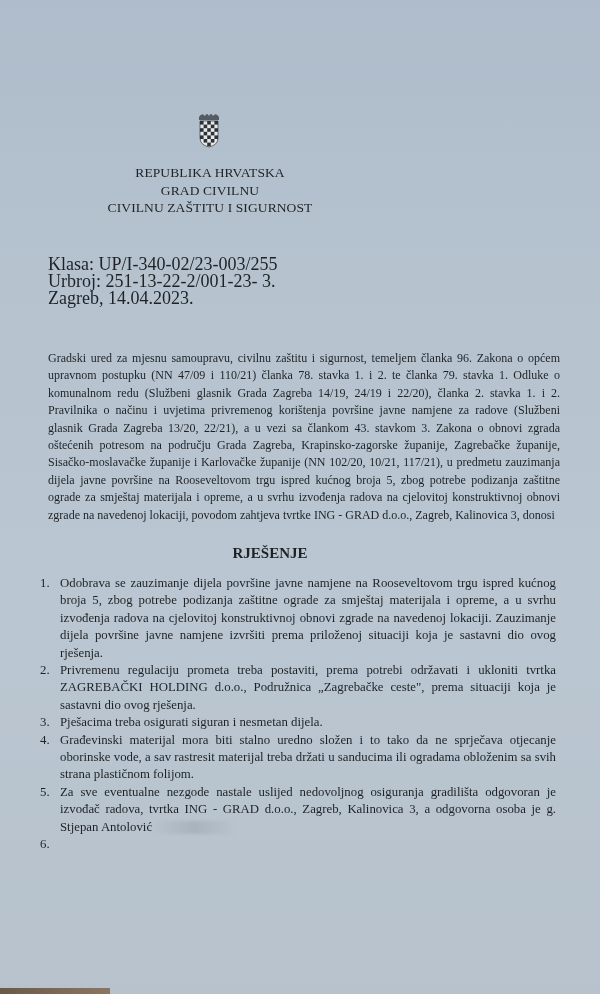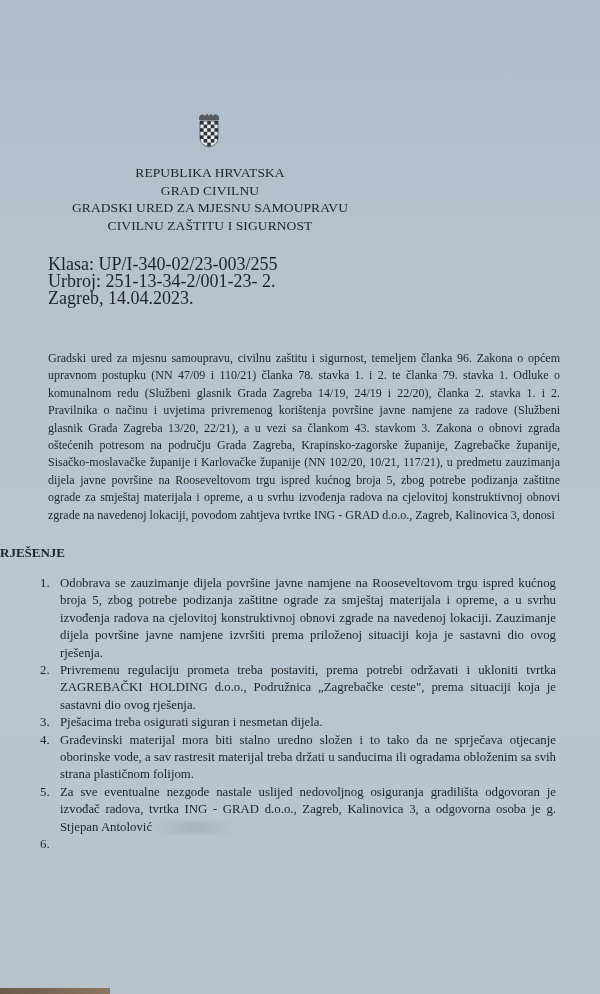--- a/index.html
+++ b/index.html
@@ -19,21 +19,21 @@
   }
   .meta {
     position: absolute; left: 48px; top: 256px; font-size: 18px; line-height: 17px;
   }
   .intro {
     position: absolute; left: 48px; top: 338px; width: 512px;
     font-size: 12px; line-height: 17.4px; text-align: justify;
   }
   .title {
     position: absolute; left: 0; width: 540px; top: 545px;
-    text-align: left; font-weight: bold; font-size: 13px;
+    text-align: center; font-weight: bold; font-size: 15px;
   }
   ol.items {
     position: absolute; left: 36px; top: 575px; width: 520px; margin: 0; padding: 0;
     list-style: none; font-size: 12.8px; line-height: 17.4px;
   }
   ol.items li { position: relative; padding-left: 24px; text-align: justify; }
   .num { position: absolute; left: 4px; top: 0; }
   .redact {
     display: inline-block; width: 78px; height: 13px; vertical-align: middle;
     background: linear-gradient(90deg, #b8c2cc, #a9b3bd 50%, #b8c2cc);
@@ -68,27 +68,26 @@
         <rect x="16.4" y="23.4" width="3.6" height="3.6"></rect>
       <rect x="5.6" y="27" width="3.6" height="3.6"></rect>
         <rect x="12.8" y="27" width="3.6" height="3.6"></rect>
       <rect x="9.2" y="30.6" width="3.6" height="3.6"></rect>
     </g>
   </svg>
 
   <div class="header">
     <div>REPUBLIKA HRVATSKA</div>
     <div>GRAD CIVILNU</div>
-    <div>GRADSKI URED ZA MJESNU SAMOUPRAVU</div>
     <div>CIVILNU ZAŠTITU I SIGURNOST</div>
   </div>
 
   <div class="meta">
     <div>Klasa: UP/I-340-02/23-003/255</div>
-    <div>Urbroj: 251-13-34-2/001-23- 2.</div>
+    <div>Urbroj: 251-13-22-2/001-23- 3.</div>
     <div>Zagreb, 14.04.2023.</div>
   </div>
 
   <p class="intro">Gradski ured za mjesnu samoupravu, civilnu zaštitu i sigurnost, temeljem članka 96. Zakona o općem upravnom postupku (NN 47/09 i 110/21) članka 78. stavka 1. i 2. te članka 79. stavka 1. Odluke o komunalnom redu (Službeni glasnik Grada Zagreba 14/19, 24/19 i 22/20), članka 2. stavka 1. i 2. Pravilnika o načinu i uvjetima privremenog korištenja površine javne namjene za radove (Službeni glasnik Grada Zagreba 13/20, 22/21), a u vezi sa člankom 43. stavkom 3. Zakona o obnovi zgrada oštećenih potresom na području Grada Zagreba, Krapinsko-zagorske županije, Zagrebačke županije, Sisačko-moslavačke županije i Karlovačke županije (NN 102/20, 10/21, 117/21), u predmetu zauzimanja dijela javne površine na Rooseveltovom trgu ispred kućnog broja 5, zbog potrebe podizanja zaštitne ograde za smještaj materijala i opreme, a u svrhu izvođenja radova na cjelovitoj konstruktivnoj obnovi zgrade na navedenoj lokaciji, povodom zahtjeva tvrtke ING - GRAD d.o.o., Zagreb, Kalinovica 3, donosi</p>
 
   <div class="title">RJEŠENJE</div>
 
   <ol class="items">
     <li><span class="num">1.</span><span>Odobrava se zauzimanje dijela površine javne namjene na Rooseveltovom trgu ispred kućnog broja 5, zbog potrebe podizanja zaštitne ograde za smještaj materijala i opreme, a u svrhu izvođenja radova na cjelovitoj konstruktivnoj obnovi zgrade na navedenoj lokaciji. Zauzimanje dijela površine javne namjene izvršiti prema priloženoj situaciji koja je sastavni dio ovog rješenja.</span></li>
     <li><span class="num">2.</span><span>Privremenu regulaciju prometa treba postaviti, prema potrebi održavati i ukloniti tvrtka ZAGREBAČKI HOLDING d.o.o., Podružnica „Zagrebačke ceste", prema situaciji koja je sastavni dio ovog rješenja.</span></li>

